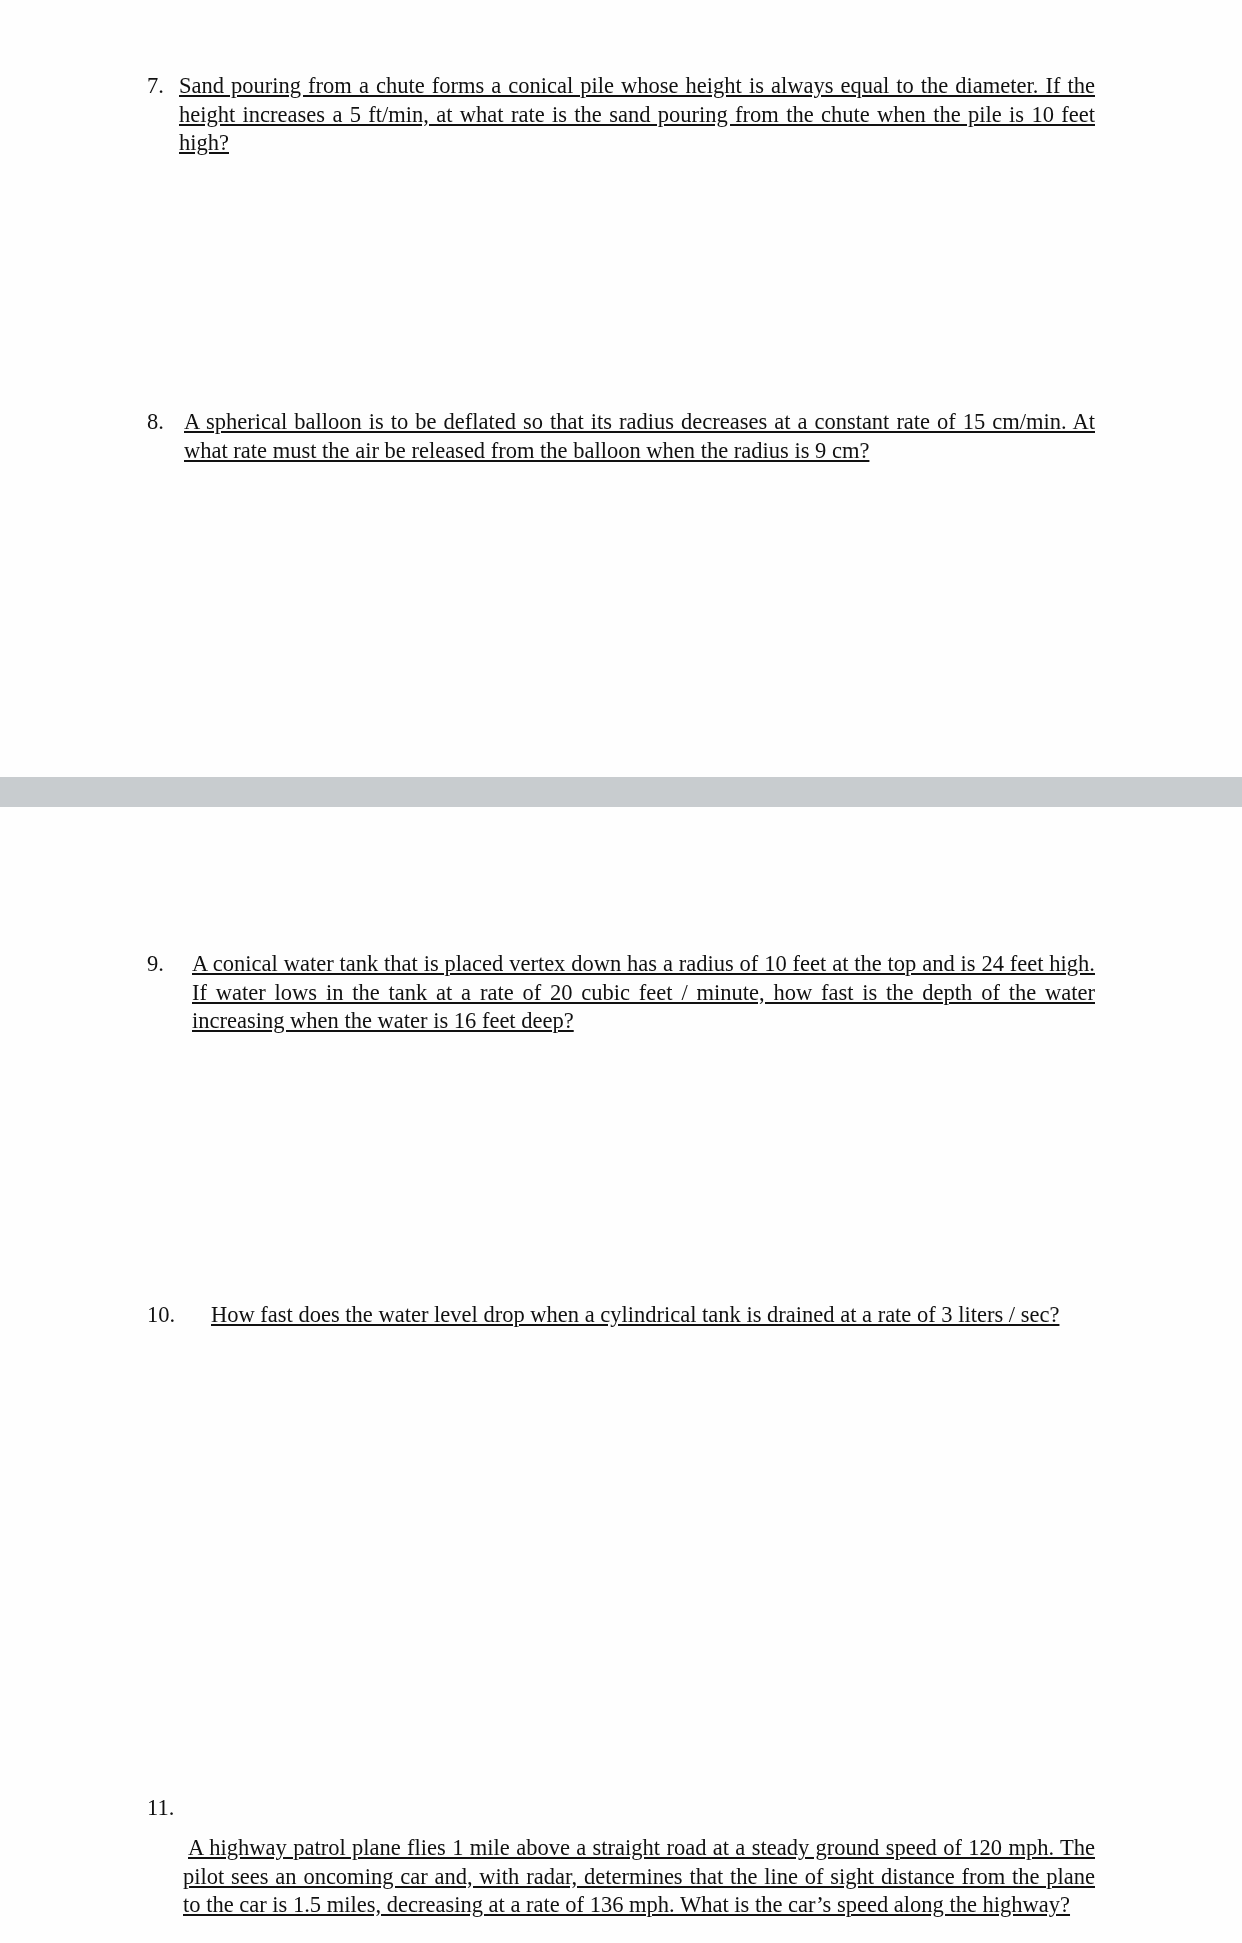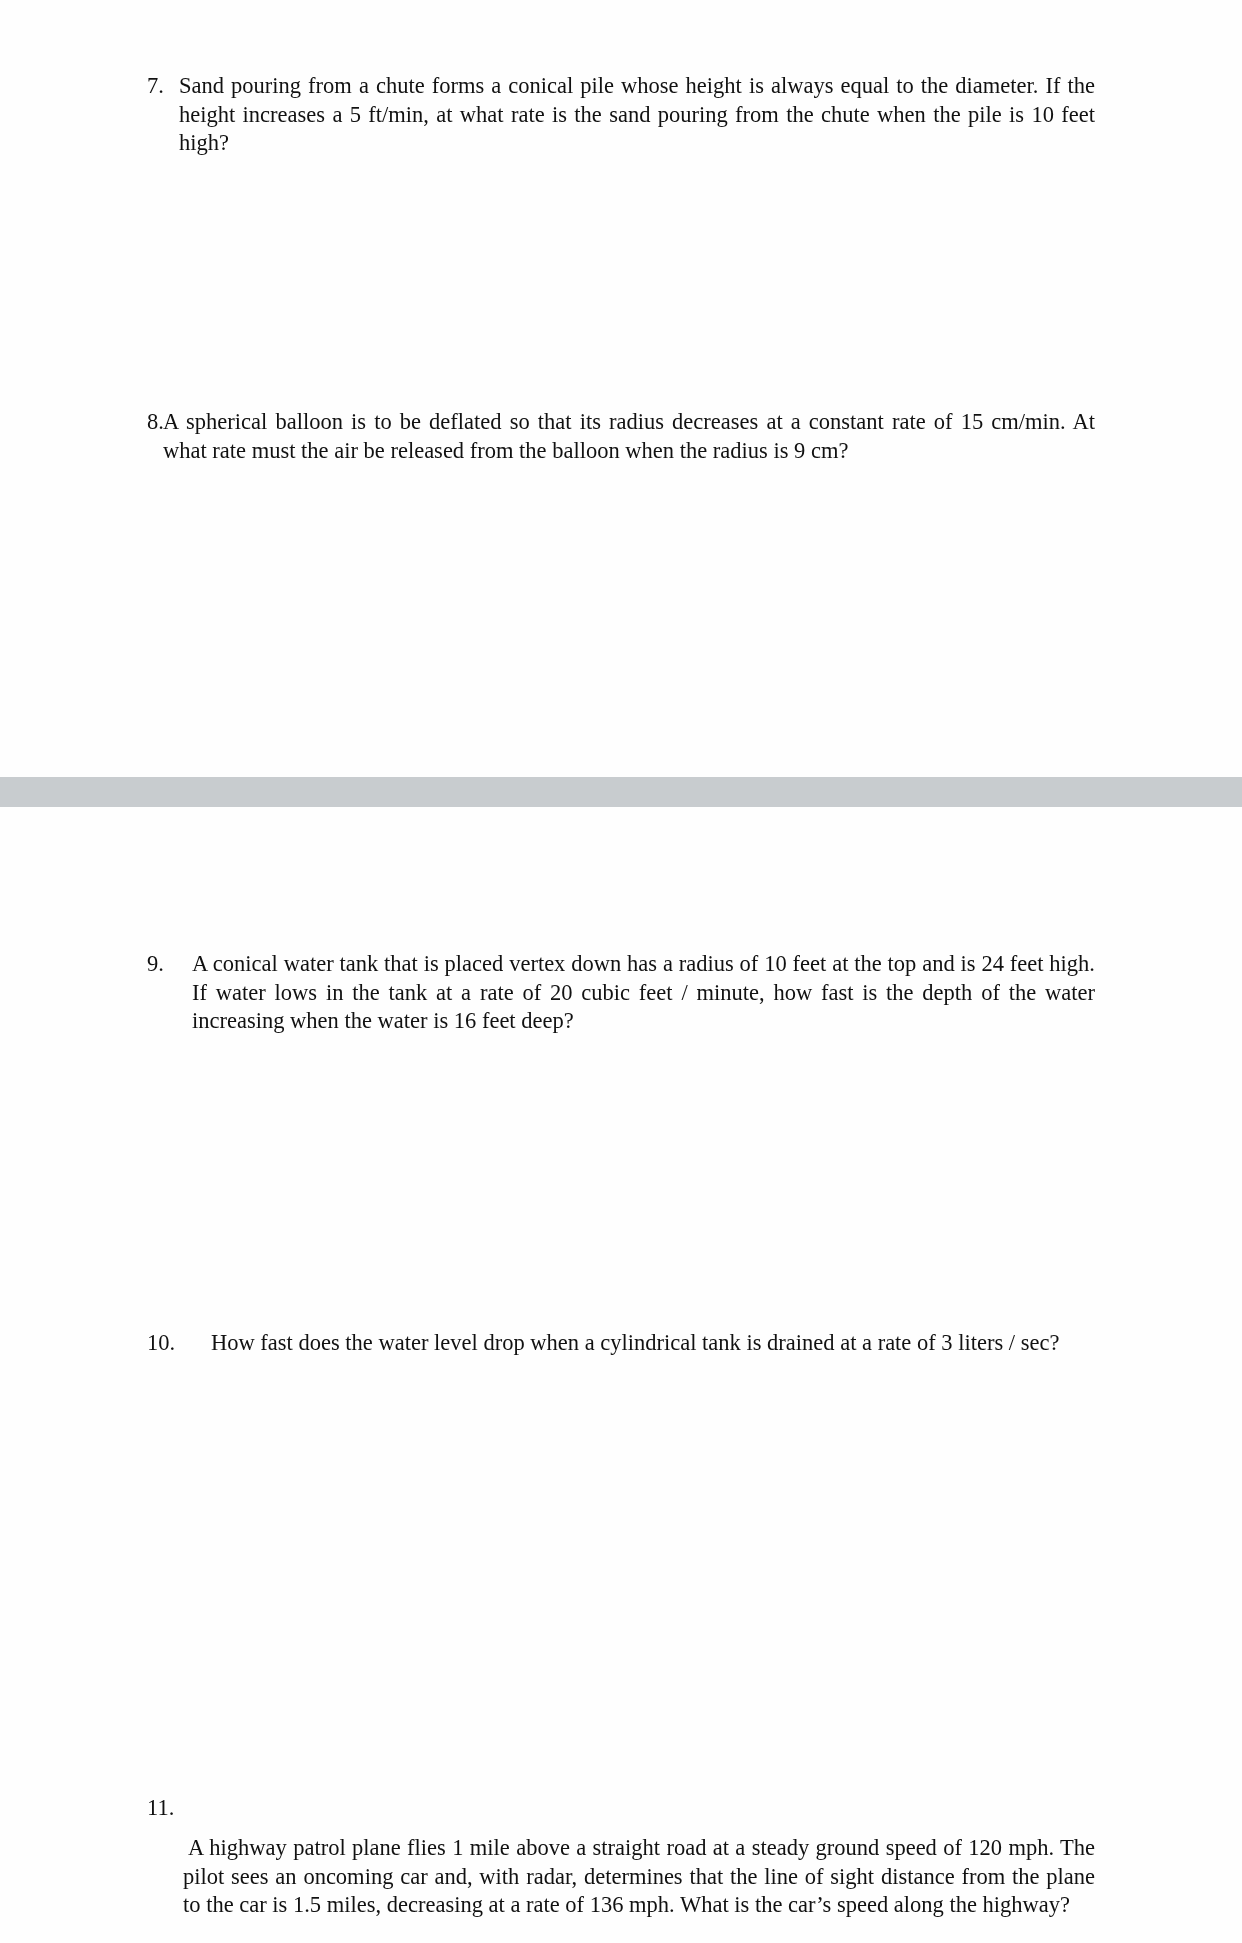--- a/index.html
+++ b/index.html
@@ -24,28 +24,29 @@
     }
     .problem .num {
       position: absolute;
       left: 0;
       top: 0;
     }
     .problem .text {
       display: block;
       text-align: justify;
       text-align-last: left;
+      text-decoration: underline;
     }
     #p7 { top: 72px; }
     #p7 .text { margin-left: 32px; }
     #p8 { top: 408px; }
-    #p8 .text { margin-left: 16px; }
+    #p8 .text { margin-left: 37px; }
     #p9 { top: 950px; }
     #p9 .text { margin-left: 45px; }
-    #p10 { top: 1329px; }
+    #p10 { top: 1301px; }
     #p10 .text { margin-left: 64px; }
     #p11 { top: 1794px; }
     #p11 .text { margin-left: 36px; text-indent: 5px; margin-top: 40px; }
     .page-break {
       position: absolute;
       left: 0;
       top: 777px;
       width: 1242px;
       height: 30px;
     }

